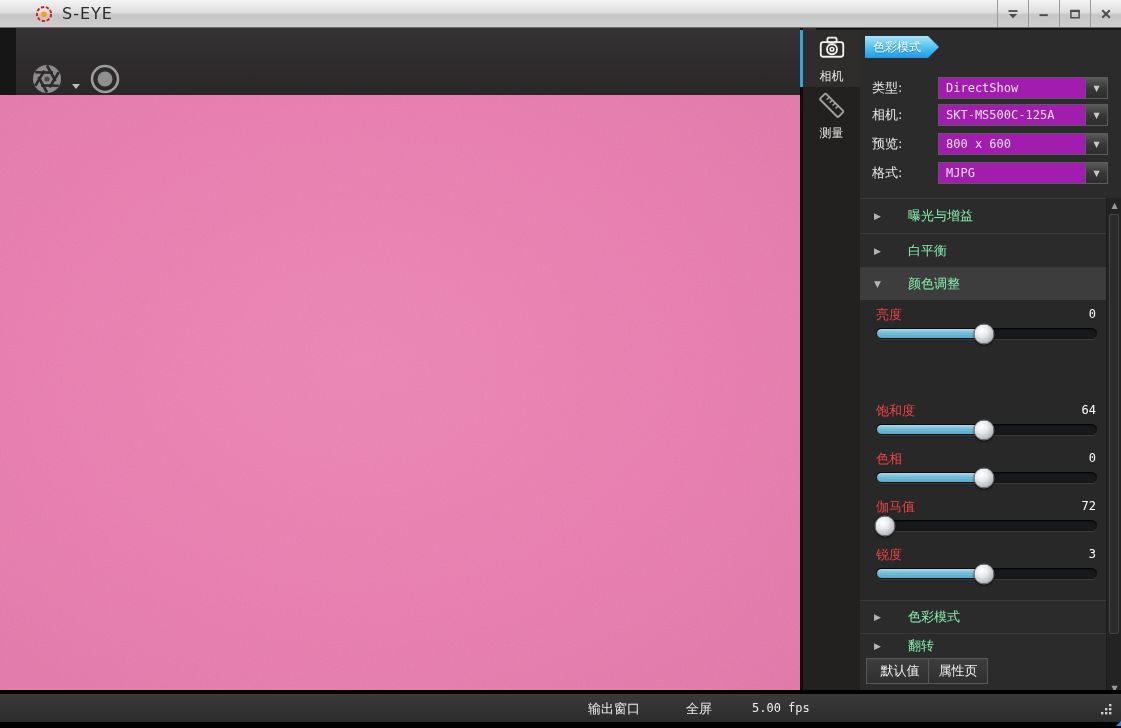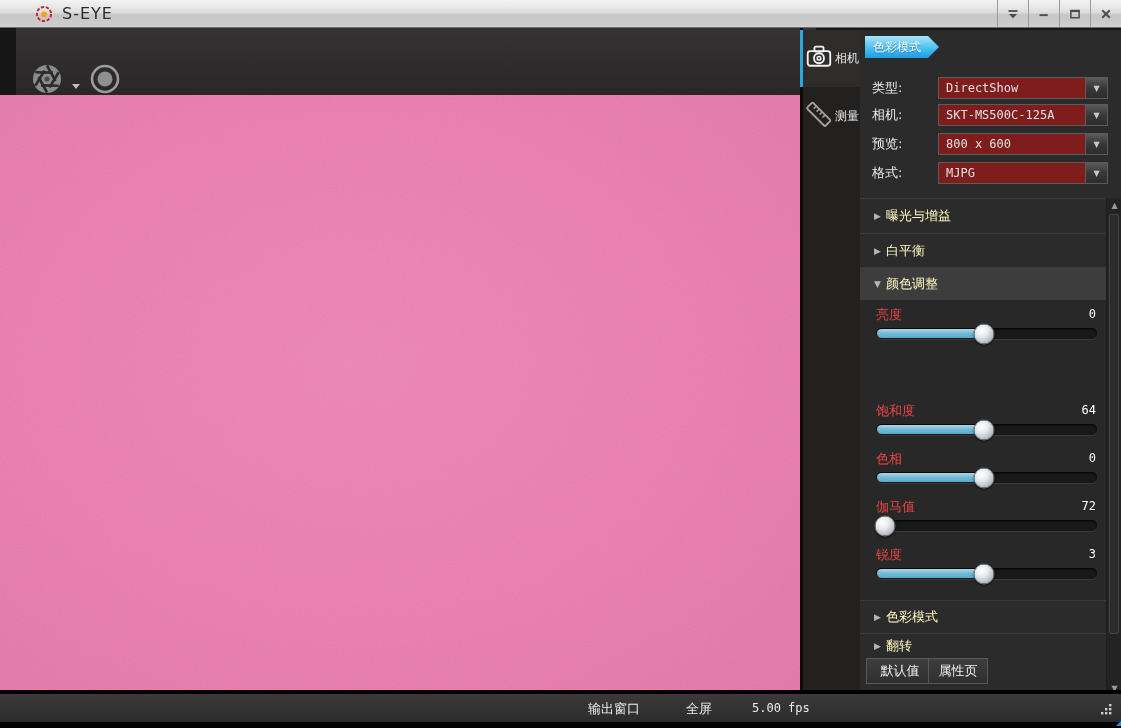--- a/index.html
+++ b/index.html
@@ -28,45 +28,45 @@
     border-left:4px solid transparent; border-right:4px solid transparent; border-top:5px solid #bdbdbd; }
 
   
   .preview { position:absolute; left:0; top:95px; width:800px; height:595px;
     background:radial-gradient(ellipse at 45% 45%, #ee85b5 0%, #ea7db0 55%, #e277a9 100%); }
   .preview svg { position:absolute; inset:0; width:100%; height:100%; opacity:.10; }
 
   
   .gapcol { position:absolute; left:800px; top:28px; width:3px; height:662px; background:#0c0c0c; }
   .side-tabs { position:absolute; left:803px; top:30px; width:57px; height:660px; background:#232120; }
-  .side-tab { position:relative; width:57px; display:flex; flex-direction:row; align-items:center; justify-content:center; gap:1px; }
+  .side-tab { position:relative; width:57px; display:flex; flex-direction:column; align-items:center; justify-content:center; gap:1px; }
   .side-tab .slabel { font-size:12px; color:#e8e8e8; }
   .tab-active { background:#2f2d2c; }
   .accent-bar { position:absolute; left:800px; top:30px; width:3px; height:57px; background:#2ba7e2; }
 
   
   .panel { position:absolute; left:860px; top:30px; width:261px; height:660px; background:#2b2b2b; }
   .flag { position:absolute; left:5px; top:6px; height:22px; line-height:22px;
     padding:0 18px 0 8px; font-size:12px; color:#fff; text-shadow:0 1px 1px rgba(0,70,130,.55);
     background:linear-gradient(180deg,#abe5fb 0%,#4cc0f2 55%,#1f9be4 100%);
     clip-path:polygon(0 0, calc(100% - 11px) 0, 100% 50%, calc(100% - 11px) 100%, 0 100%); }
 
   .combo-row { position:absolute; left:0; width:261px; height:22px; }
   .combo-label { position:absolute; left:12px; top:0; line-height:22px; font-size:13px; color:#e9e9e9; }
-  .combo { position:absolute; left:78px; top:0; width:170px; height:22px; background:#7f1d1d;
+  .combo { position:absolute; left:78px; top:0; width:170px; height:22px; background:#a21caf;
     border:1px solid #5c5c5c; display:flex; align-items:center; }
   .combo-value { flex:1; padding-left:7px; font-family:"DejaVu Sans Mono","Liberation Mono",monospace; font-size:12px; color:#e0e0e0; white-space:nowrap; overflow:hidden; }
   .combo-btn { width:22px; height:20px; background:linear-gradient(180deg,#5a5a5a,#383838 50%,#2d2d2d);
     border-left:1px solid #5c5c5c; display:flex; align-items:center; justify-content:center;
     color:#c9c9c9; font-size:8px; }
 
   .section { position:absolute; left:0; width:246px; border-top:1px solid #3a3a3a; background:#2b2b2b;
     display:flex; align-items:center; }
   .section .arrow { width:12px; margin-left:14px; font-size:9px; color:#b5b5b5; }
-  .section .sec-label { font-size:13px; color:#fef9c3; margin-left:0; }
+  .section .sec-label { font-size:13px; color:#86efac; margin-left:22px; }
   .sec-expanded { background:#3d3d3d; }
 
   .slider-area { position:absolute; left:0; top:270px; width:246px; height:300px; background:#282828; }
   .slider-group { position:absolute; left:0; width:246px; height:48px; }
   .sl-label { position:absolute; left:16px; top:6px; font-size:13px; color:#ef4444; }
   .sl-value { position:absolute; right:10px; top:7px; font-family:"DejaVu Sans Mono","Liberation Mono",monospace; font-size:12px; color:#fff; }
   .slider-track { position:absolute; left:16px; top:28px; width:221px; height:11px; border-radius:6px;
     background:#17181a; box-shadow:0 1px 0 #3a3a3a, inset 0 1px 2px #000; }
   .slider-fill { position:absolute; left:1px; top:1px; height:9px; width:var(--p); border-radius:5px;
     background:linear-gradient(180deg,#a9d9e8 0%,#74bcd4 45%,#5aa9c7 100%); }

